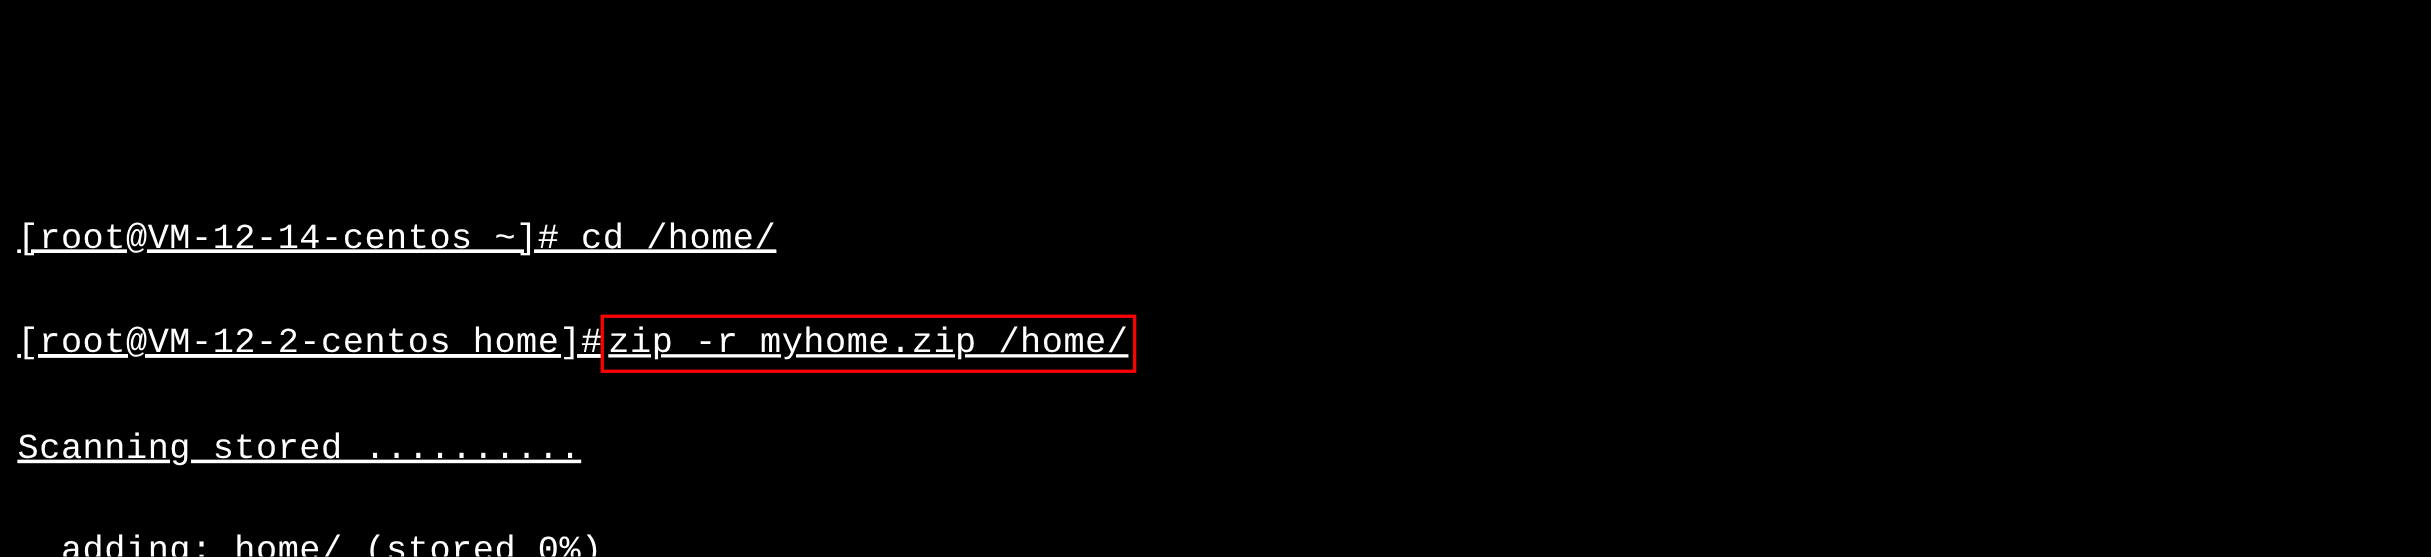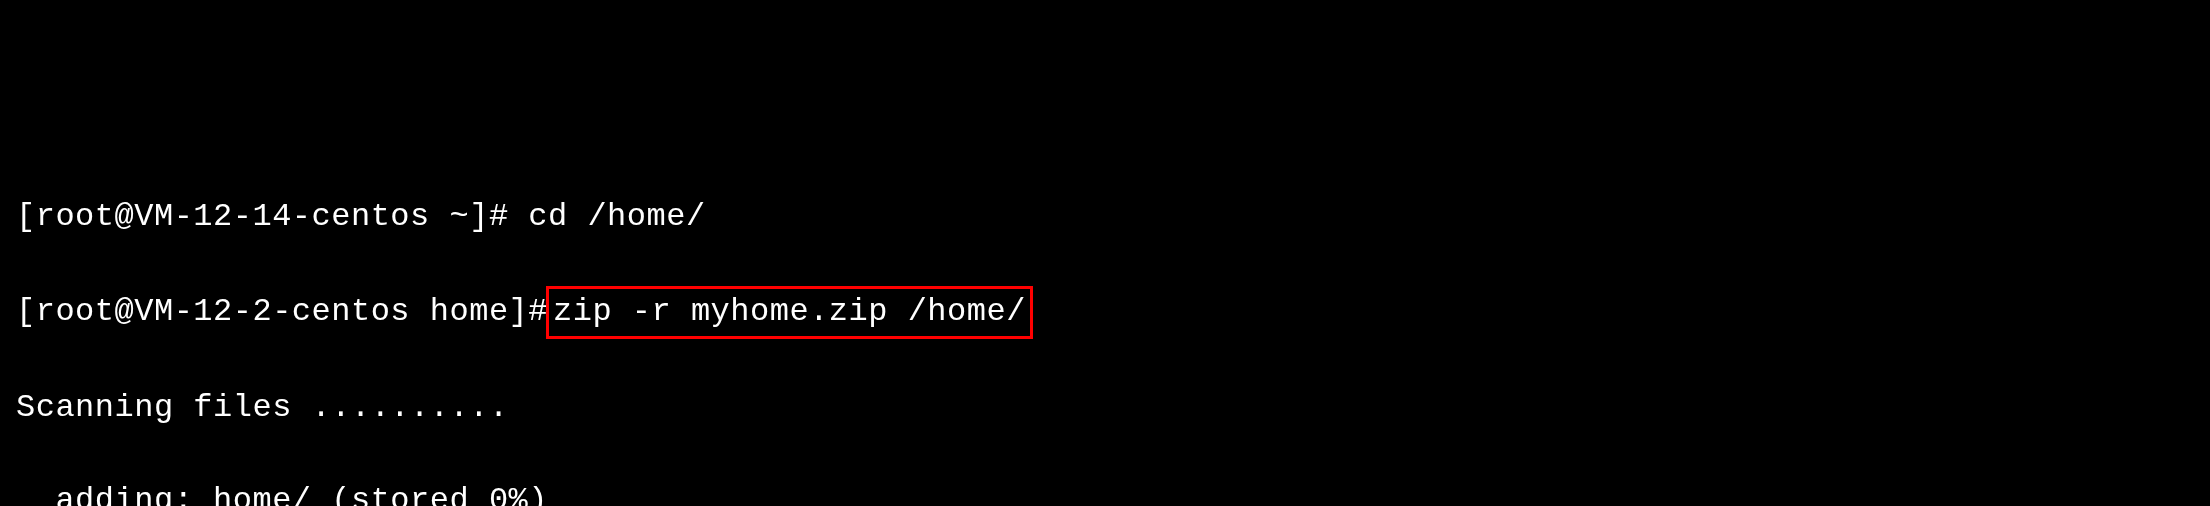--- a/index.html
+++ b/index.html
@@ -1,18 +1,19 @@
 <!DOCTYPE html>
 <html><head>
   <meta charset="utf-8">
   <style>
     * {
       margin: 0;
       padding: 0;
       box-sizing: border-box;
+      text-decoration: underline;
     }
     body {
       background-color: #000000;
       color: #ffffff;
       font-family: "Courier New", Courier, monospace;
       font-size: 32px;
       line-height: 1.45;
       padding: 8px 16px;
       width: 2210px;
       height: 506px;
@@ -32,21 +33,21 @@
       display: inline;
     }
   </style>
 </head>
 <body>
 
 
 
 <div class="terminal-line"><span class="prompt-segment">[root@VM-12-14-centos ~]# </span><span>cd /home/</span></div>
 <div class="terminal-line"><span class="prompt-segment">[root@VM-12-2-centos home]#</span><span class="highlight-box">zip -r myhome.zip /home/</span></div>
-<div class="terminal-line">Scanning files ..........</div>
+<div class="terminal-line">Scanning stored ..........</div>
 <div class="terminal-line">  adding: home/ (stored 0%)</div>
 
 
 
 
 
 
 
 
 </body></html>

